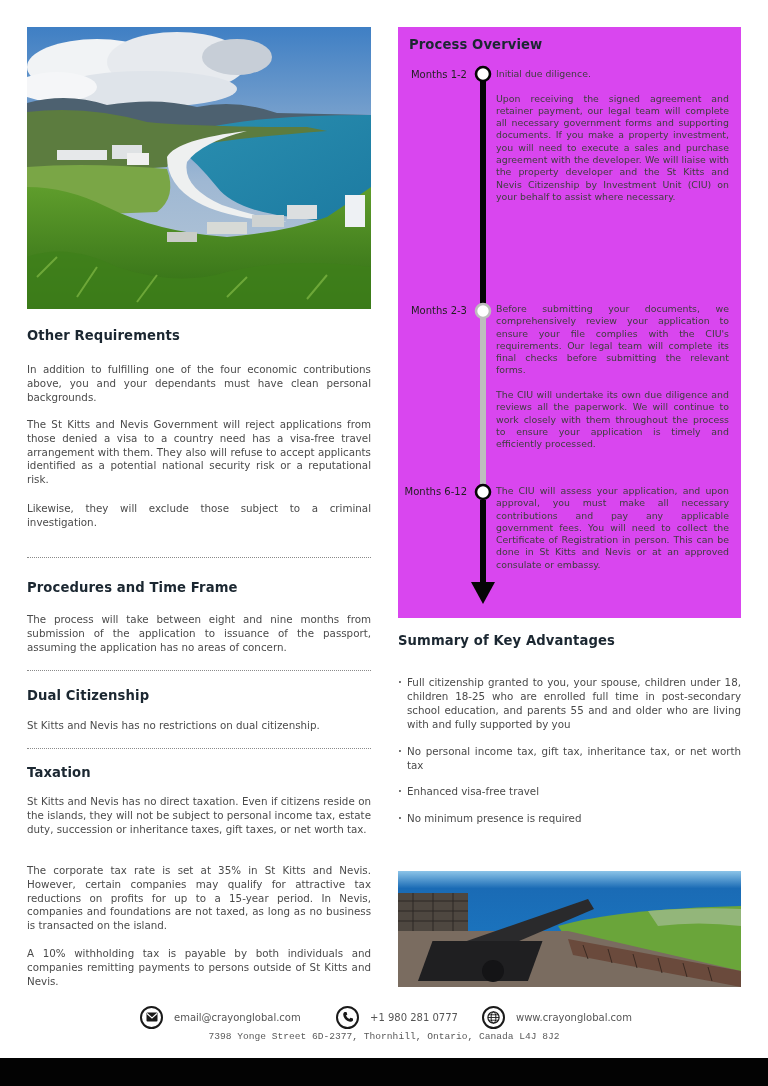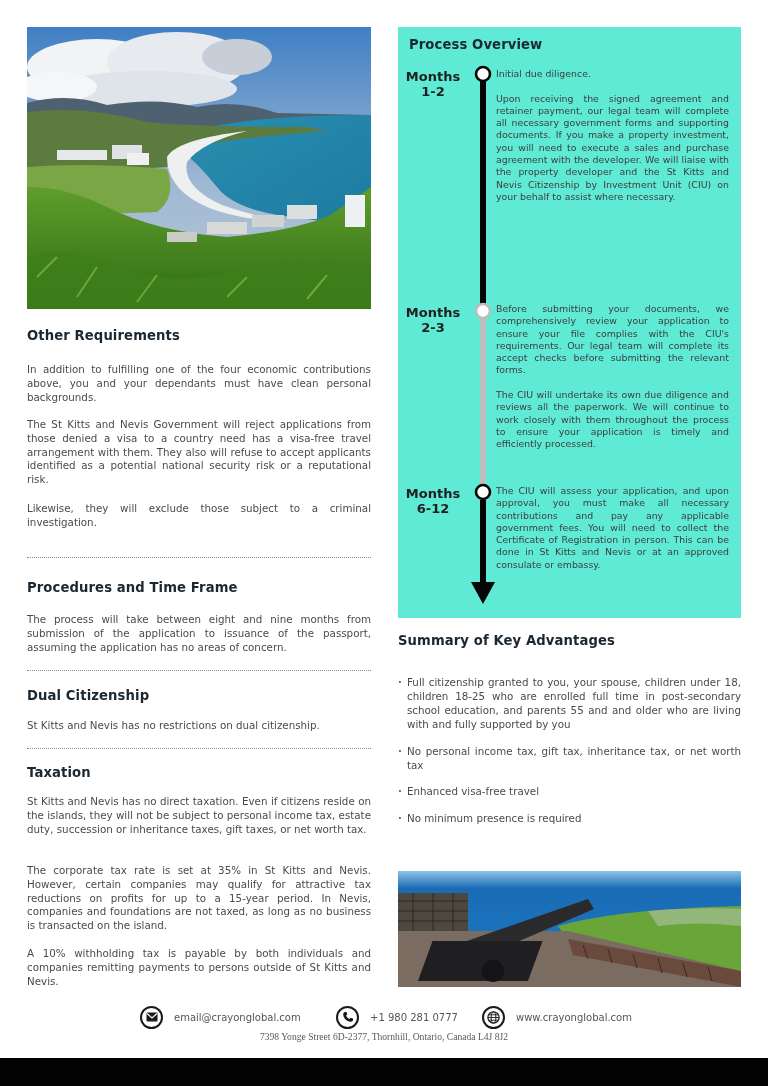--- a/index.html
+++ b/index.html
@@ -16,25 +16,25 @@
     font-family: "DejaVu Sans", sans-serif;
     font-weight: bold; font-size: 13.2px; color: #1b2731; letter-spacing: 0.1px;
   }
   p.body {
     font-family: "DejaVu Sans", sans-serif;
     font-size: 10.3px; line-height: 13.8px; color: #4a4a4a; text-align: justify;
   }
   .dots { border-top: 1px dotted #8a8a8a; height: 0; width: 344px; }
 
   
-  .process-panel { position: absolute; left: 398px; top: 27px; width: 343px; height: 591px; background: #5eead4; }
+  .process-panel { position: absolute; left: 398px; top: 27px; width: 343px; height: 591px; background: #d946ef; }
   .process-title { position: absolute; left: 11px; top: 10px; }
   .tl-label {
-    position: absolute; font-family: "DejaVu Sans", sans-serif; font-weight: bold;
-    font-size: 13px; color: #1f1f1f; text-align: center; width: 68px;
+    position: absolute; font-family: "DejaVu Sans", sans-serif; font-weight: normal;
+    font-size: 10px; color: #1f1f1f; text-align: right; width: 68px;
   }
   .tl-text {
     position: absolute; left: 98px; width: 233px;
     font-family: "DejaVu Sans", sans-serif; font-size: 9.4px; line-height: 12.3px; color: #3e3e3e; text-align: justify;
   }
   .tl-text p + p { margin-top: 12.3px; }
   .timeline-svg { position: absolute; left: 0; top: 0; width: 343px; height: 591px; }
 
   .adv-title { position: absolute; left: 398px; top: 633px; }
   .adv-list { position: absolute; left: 398px; top: 676px; width: 343px; list-style: none; }
@@ -49,21 +49,21 @@
 
   
   .footer-row { position: absolute; top: 1004px; left: 0; width: 768px; height: 26px; }
   .f-item { position: absolute; top: 0; height: 26px; display: flex; align-items: center; }
   .f-icon {
     width: 23px; height: 23px; border: 2.2px solid #1a1a1a; border-radius: 50%;
     display: flex; align-items: center; justify-content: center; background: #fff;
   }
   .f-text { font-family: "DejaVu Sans", sans-serif; font-size: 10px; color: #555; margin-left: 11px; }
   .address { position: absolute; top: 1031px; left: 0; width: 768px; text-align: center;
-    font-family: Liberation Serif, serif; font-size: 9.6px; color: #5a5a5a; }
+    font-family: Liberation Mono, monospace; font-size: 9.6px; color: #5a5a5a; }
   .bottom-bar { position: absolute; left: 0; top: 1058px; width: 768px; height: 28px; background: #030303; }
 </style>
 </head>
 <body>
 
 <div class="page">
 
   <div class="left">
     <svg class="hero-photo" viewBox="0 0 344 282" preserveAspectRatio="none">
       <defs>
@@ -157,21 +157,21 @@
     </svg>
 
     <div class="tl-label" style="left:1px; top:42px;">Months 1-2</div>
     <div class="tl-text" style="top:41px;">
       <p>Initial due diligence.</p>
       <p>Upon receiving the signed agreement and retainer payment, our legal team will complete all necessary government forms and supporting documents. If you make a property investment, you will need to execute a sales and purchase agreement with the developer. We will liaise with the property developer and the St Kitts and Nevis Citizenship by Investment Unit (CIU) on your behalf to assist where necessary.</p>
     </div>
 
     <div class="tl-label" style="left:1px; top:278px;">Months 2-3</div>
     <div class="tl-text" style="top:276px;">
-      <p>Before submitting your documents, we comprehensively review your application to ensure your file complies with the CIU's requirements. Our legal team will complete its accept checks before submitting the relevant forms.</p>
+      <p>Before submitting your documents, we comprehensively review your application to ensure your file complies with the CIU's requirements. Our legal team will complete its final checks before submitting the relevant forms.</p>
       <p>The CIU will undertake its own due diligence and reviews all the paperwork. We will continue to work closely with them throughout the process to ensure your application is timely and efficiently processed.</p>
     </div>
 
     <div class="tl-label" style="left:1px; top:459px;">Months 6-12</div>
     <div class="tl-text" style="top:458px;">
       <p>The CIU will assess your application, and upon approval, you must make all necessary contributions and pay any applicable government fees. You will need to collect the Certificate of Registration in person. This can be done in St Kitts and Nevis or at an approved consulate or embassy.</p>
     </div>
   </div>
 
   <h2 class="section-title adv-title">Summary of Key Advantages</h2>

